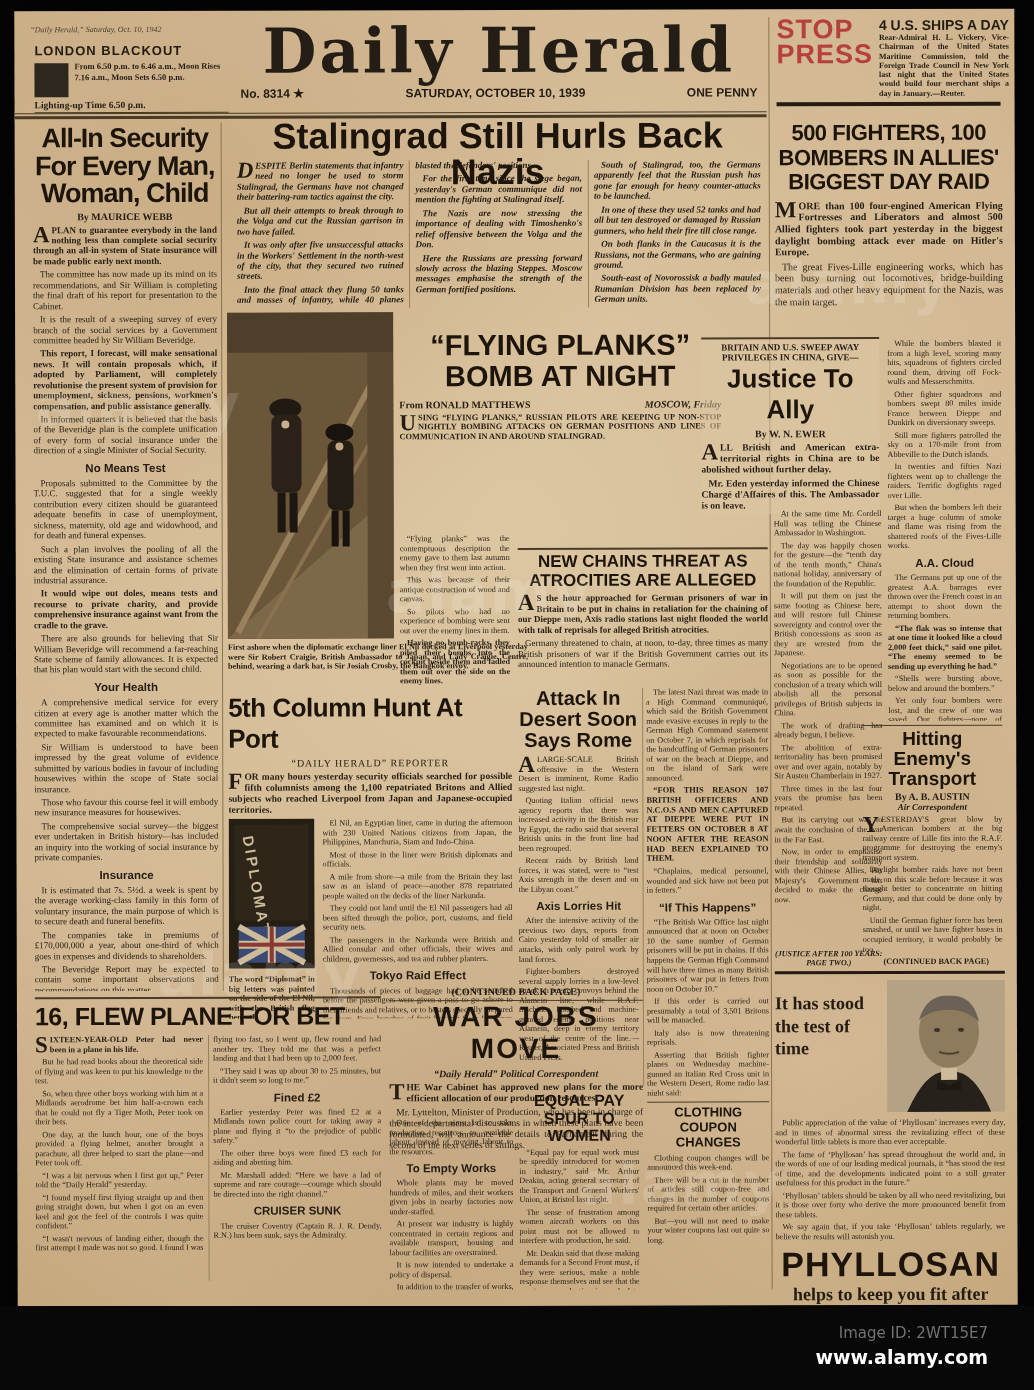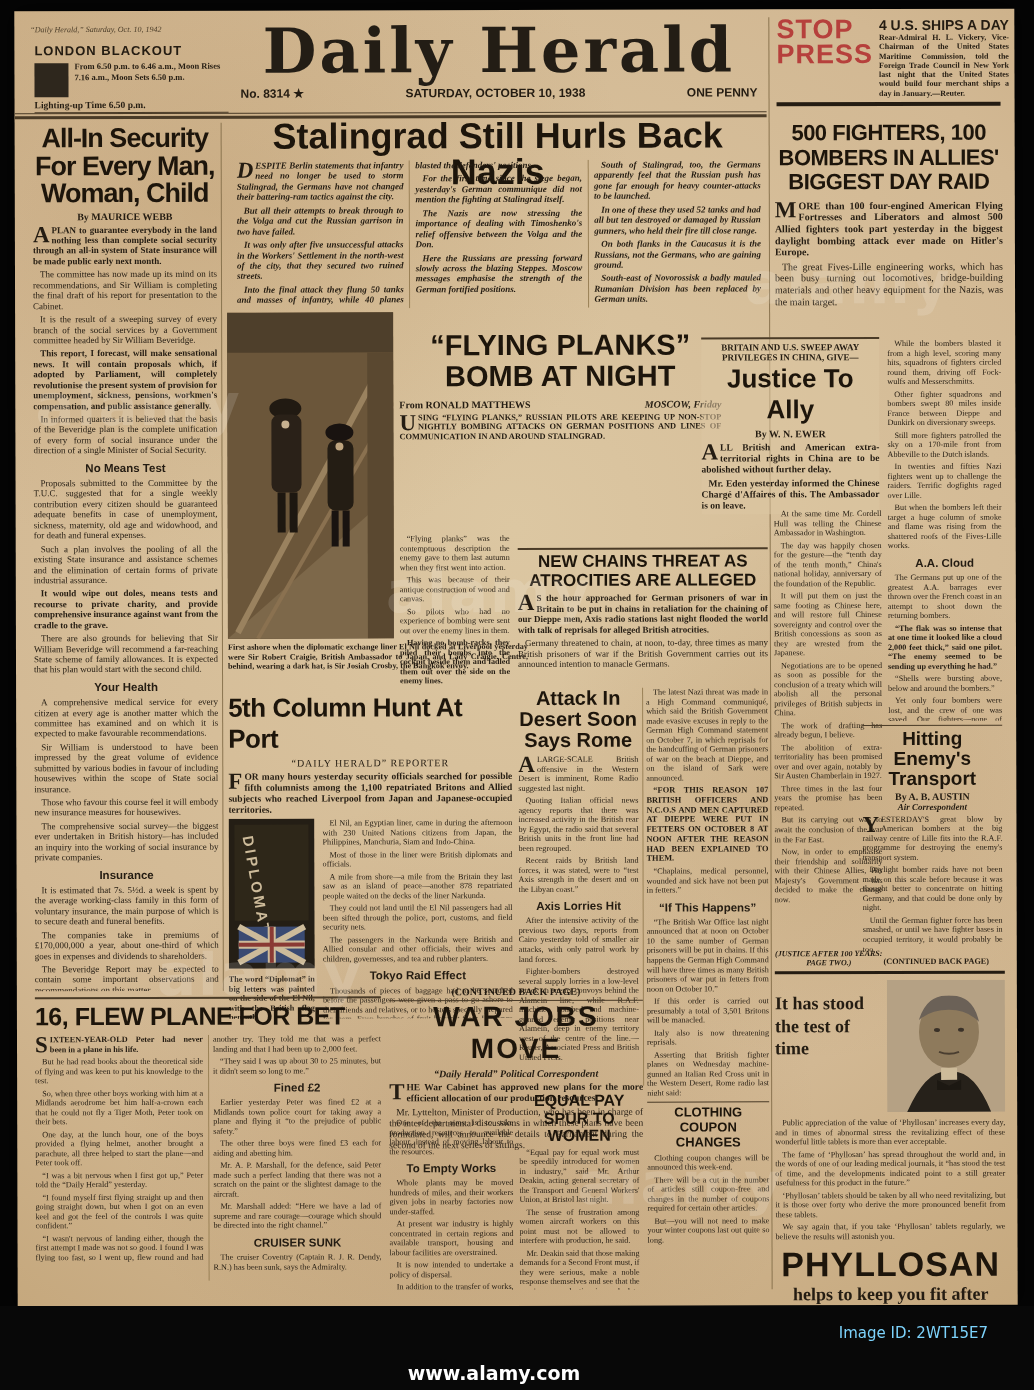--- a/index.html
+++ b/index.html
@@ -27,22 +27,22 @@
   .byline{font:bold 10px "Liberation Serif",serif;text-align:center;margin:3px 0;}
   .rule-d{border-top:1px solid #4a3b27;border-bottom:3px solid #4a3b27;height:2px;}
   .vline{background:#8a744f;width:1px;}
   .cols2{column-count:2;column-gap:10px;column-rule:1px solid #9a8157;}
   .cols3{column-count:3;column-gap:12px;column-rule:1px solid #9a8157;}
   .wm{position:absolute;font:bold 58px "DejaVu Sans",sans-serif;color:rgba(255,255,255,.14);
       letter-spacing:2px;pointer-events:none;z-index:9;}
   .bottombar{position:absolute;left:0;top:1306px;width:1034px;height:84px;background:#080808;
       color:#eee;text-align:right;padding-right:46px;box-sizing:border-box;
       font-family:"DejaVu Sans",sans-serif;}
-  .bottombar .id{font-size:15px;margin-top:18px;color:#7dd3fc;}
-  .bottombar .site{font-size:19px;font-weight:bold;color:#fff;margin-top:20px;text-align:center;}
+  .bottombar .id{font-size:15px;margin-top:18px;color:#737373;}
+  .bottombar .site{font-size:19px;font-weight:bold;color:#fff;margin-top:4px;}
   .mast-title{font-family:"DejaVu Serif",serif;font-weight:bold;font-size:62px;letter-spacing:3px;
       text-align:center;line-height:1;color:#231d15;}
   .mast-row{display:flex;justify-content:space-between;font:bold 12px "Liberation Sans",sans-serif;
       margin-top:4px;padding:0 14px;}
   .stopword{font:900 27px/0.92 "Liberation Sans",sans-serif;color:#b6403c;letter-spacing:1px;}
   .overflowbox{overflow:hidden;}
 </style>
 </head>
 <body>
 
@@ -57,21 +57,21 @@
         <div style="width:34px;height:34px;background:#2e271d;margin:2px 6px 0 0;flex:none;"></div>
         <div style="font:bold 8.5px/1.25 'Liberation Serif',serif;">From 6.50 p.m. to 6.46 a.m., Moon Rises 7.16 a.m., Moon Sets 6.50 p.m.</div>
       </div>
       <div style="font:bold 9.5px 'Liberation Serif',serif;margin-top:3px;border-bottom:1px solid #4a3b27;padding-bottom:2px;">Lighting-up Time 6.50 p.m.</div>
     </div>
 
     <div class="abs" style="left:212px;top:10px;width:545px;">
       <div class="mast-title">Daily Herald</div>
       <div class="mast-row">
         <span>No. 8314  ★</span>
-        <span>SATURDAY, OCTOBER 10, 1938</span>
+        <span>SATURDAY, OCTOBER 10, 1939</span>
         <span>ONE PENNY</span>
       </div>
     </div>
 
     <div class="abs" style="left:762px;top:8px;width:224px;border-bottom:4px solid #241c12;padding-bottom:4px;">
       <div style="display:flex;gap:6px;">
         <div>
           <div class="stopword">STOP</div>
           <div class="stopword">PRESS</div>
         </div>
@@ -242,21 +242,20 @@
           <p>But he had read books about the theoretical side of flying and was keen to put his knowledge to the test.</p>
           <p>So, when three other boys working with him at a Midlands aerodrome bet him half-a-crown each that he could not fly a Tiger Moth, Peter took on their bets.</p>
           <p>One day, at the lunch hour, one of the boys provided a flying helmet, another brought a parachute, all three helped to start the plane—and Peter took off.</p>
           <p>“I was a bit nervous when I first got up,” Peter told the “Daily Herald” yesterday.</p>
           <p>“I found myself first flying straight up and then going straight down, but when I got on an even keel and got the feel of the controls I was quite confident.”</p>
           <p>“I wasn't nervous of landing either, though the first attempt I made was not so good. I found I was flying too fast, so I went up, flew round and had another try. They told me that was a perfect landing and that I had been up to 2,000 feet.</p>
           <p>“They said I was up about 30 to 25 minutes, but it didn't seem so long to me.”</p>
           <h4>Fined £2</h4>
           <p>Earlier yesterday Peter was fined £2 at a Midlands town police court for taking away a plane and flying it “to the prejudice of public safety.”</p>
           <p>The other three boys were fined £3 each for aiding and abetting him.</p>
-          <p>Mr. A. P. Marshall, for the defence, said Peter made such a perfect landing that there was not a scratch on the paint or the slightest damage to the aircraft.</p>
           <p>Mr. Marshall added: “Here we have a lad of supreme and rare courage—courage which should be directed into the right channel.”</p>
           <h4>CRUISER SUNK</h4>
           <p>The cruiser Coventry (Captain R. J. R. Dendy, R.N.) has been sunk, says the Admiralty.</p>
         </div>
     </div>
 
     <div class="abs" style="left:372px;top:976px;width:254px;">
       <div class="bt b ctr" style="font-size:10px;">(CONTINUED BACK PAGE)</div>
       <div class="hsans ctr" style="font-size:28px;letter-spacing:2px;border-top:1px solid #4a3b27;margin-top:2px;">WAR JOBS MOVE</div>
       <div class="byline" style="font-style:italic;text-align:center;">“Daily Herald” Political Correspondent</div>

